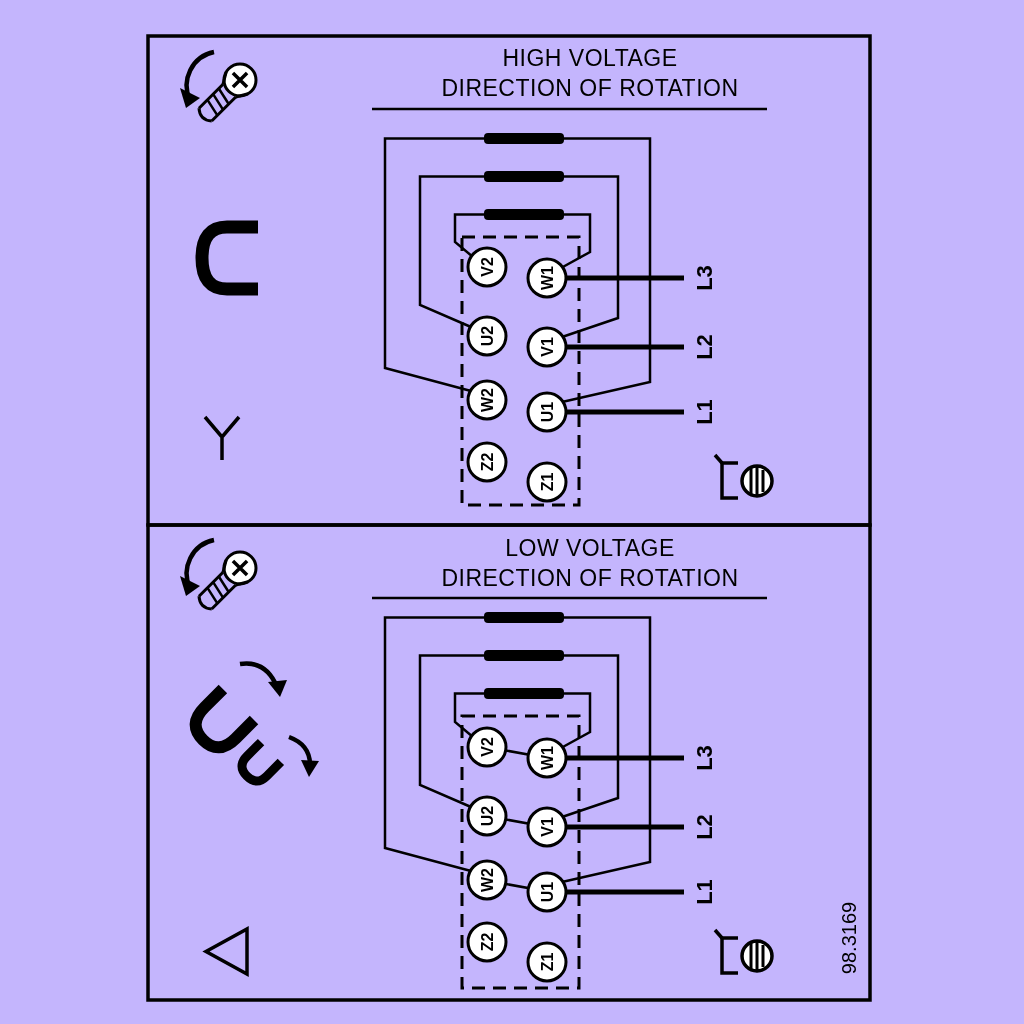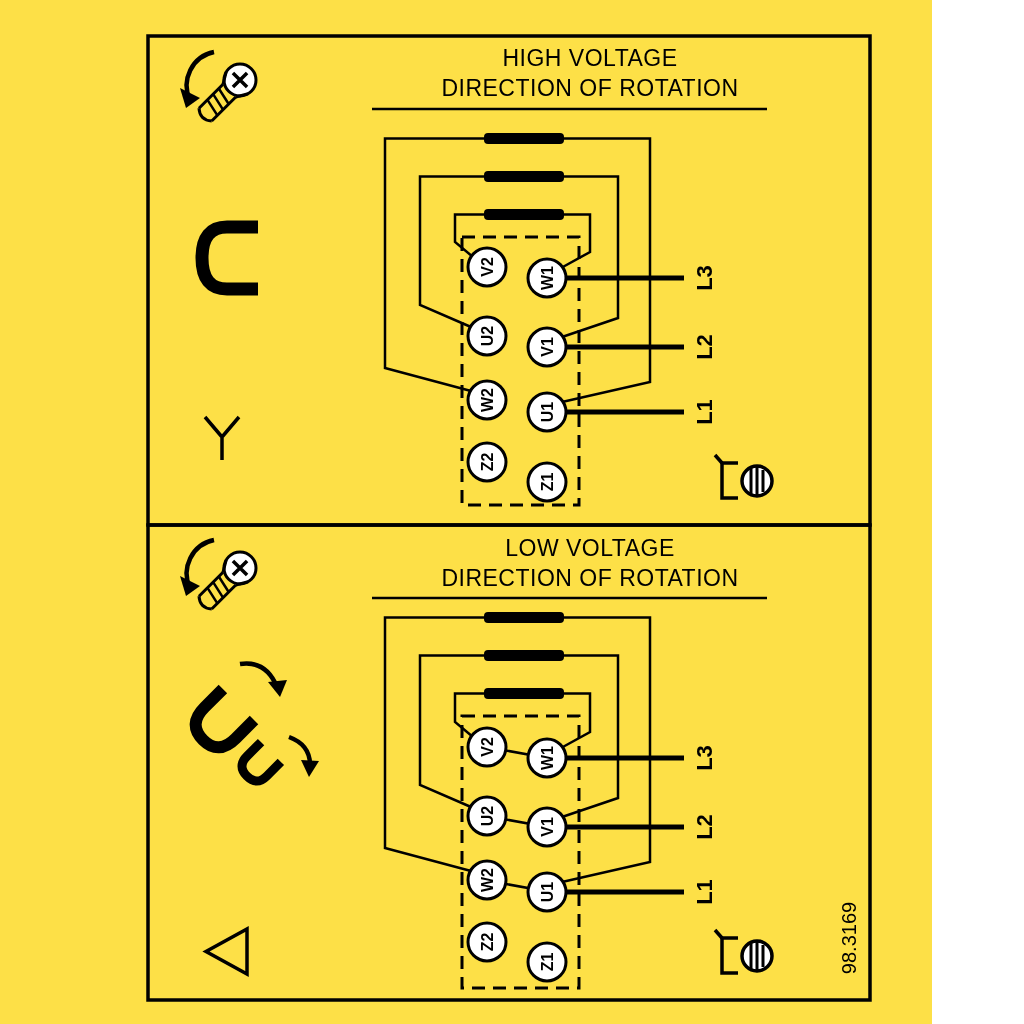--- a/index.html
+++ b/index.html
@@ -1,16 +1,16 @@
 <!DOCTYPE html>
 <html><head>
 <meta charset="utf-8">
 <style>
   html,body { margin:0; padding:0; background:#ffffff; }
-  .page { width:932px; height:1024px; position:relative; background:#fde047; }
+  .page { width:1024px; height:1024px; position:relative; background:#c4b5fd; }
   svg text { font-family:"Liberation Sans","DejaVu Sans",sans-serif; fill:#000; }
   .title   { font-size:23px; text-anchor:middle; letter-spacing:0.5px; }
   .term    { font-size:16px; font-weight:bold; text-anchor:middle; }
   .lline   { font-size:22px; font-weight:bold; text-anchor:middle; }
   .ref     { font-size:20px; text-anchor:middle; }
   .border  { fill:none; stroke:#000; stroke-width:3.5; }
   .rule    { stroke:#000; stroke-width:2.5; }
   .wire    { fill:none; stroke:#000; stroke-width:2.5; }
   .supply  { stroke:#000; stroke-width:5; }
   .dashed  { fill:none; stroke:#000; stroke-width:3; stroke-dasharray:13 8; }

